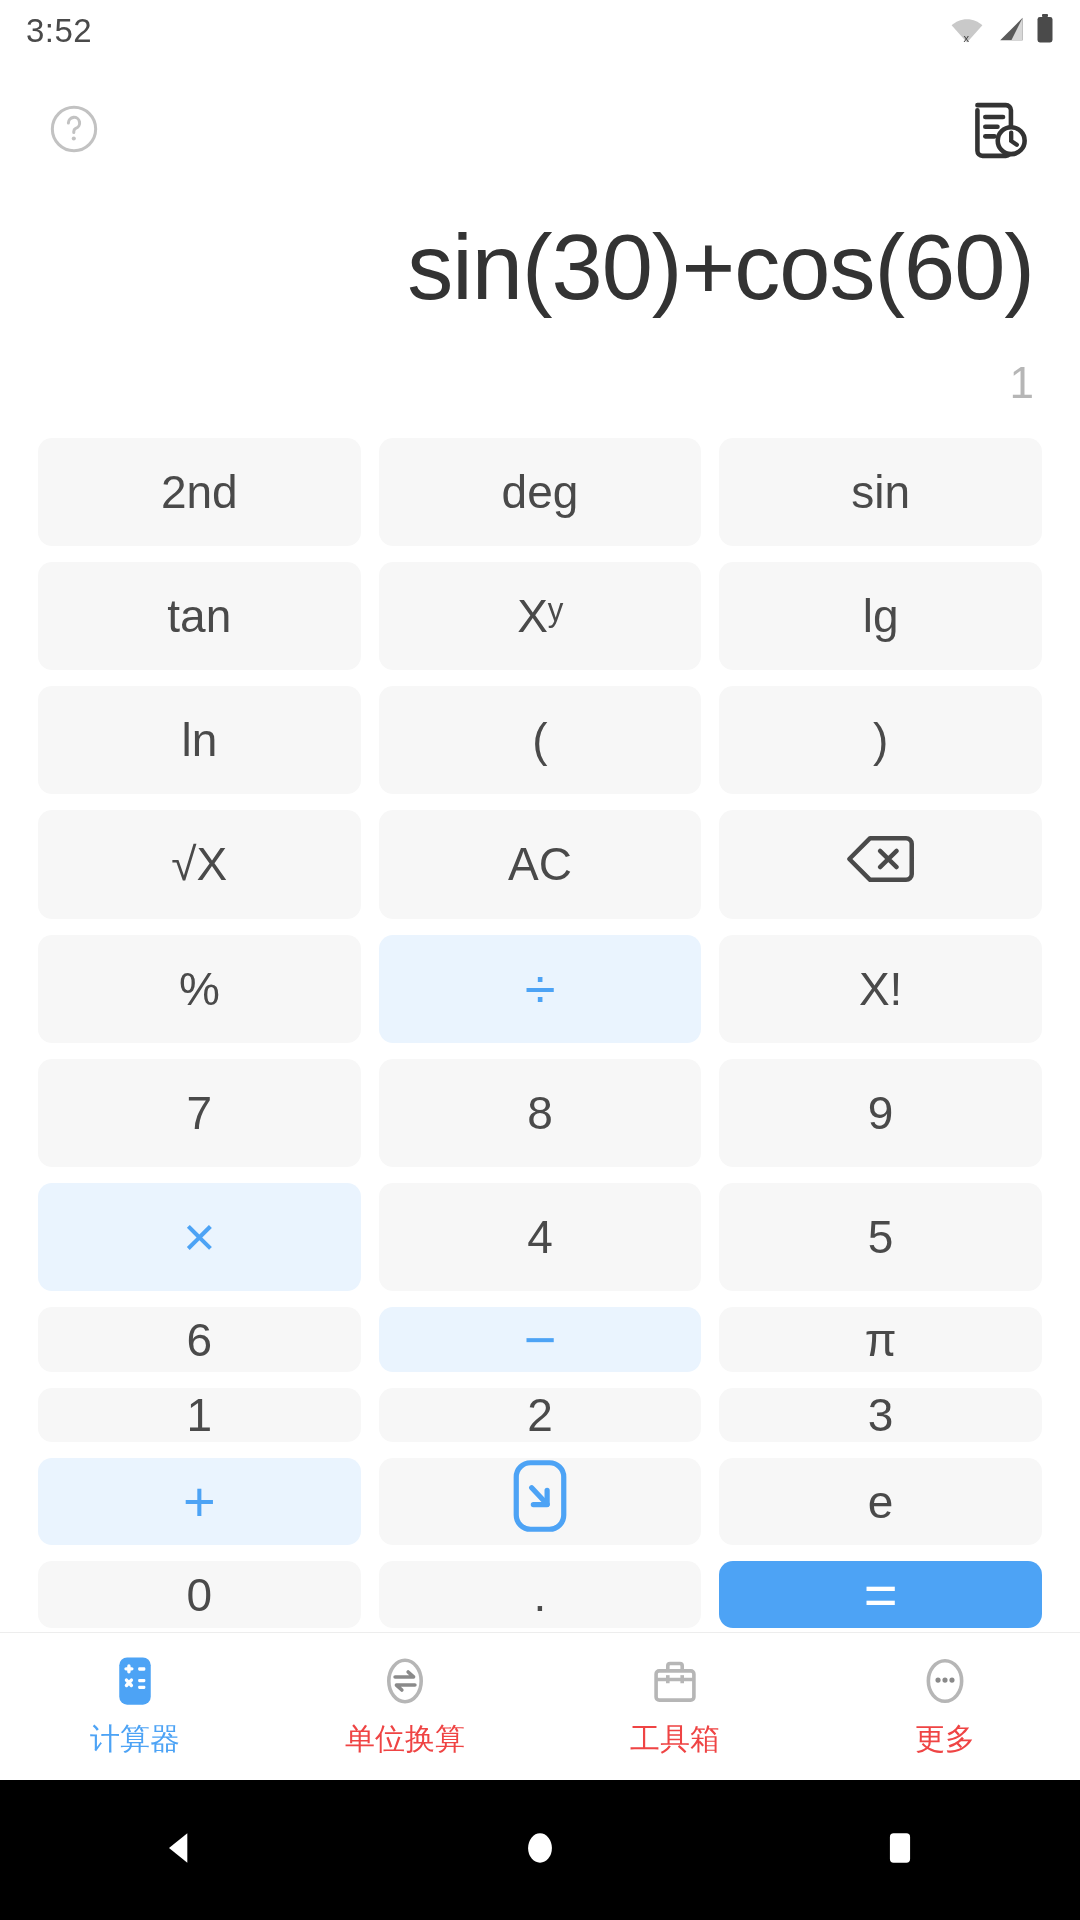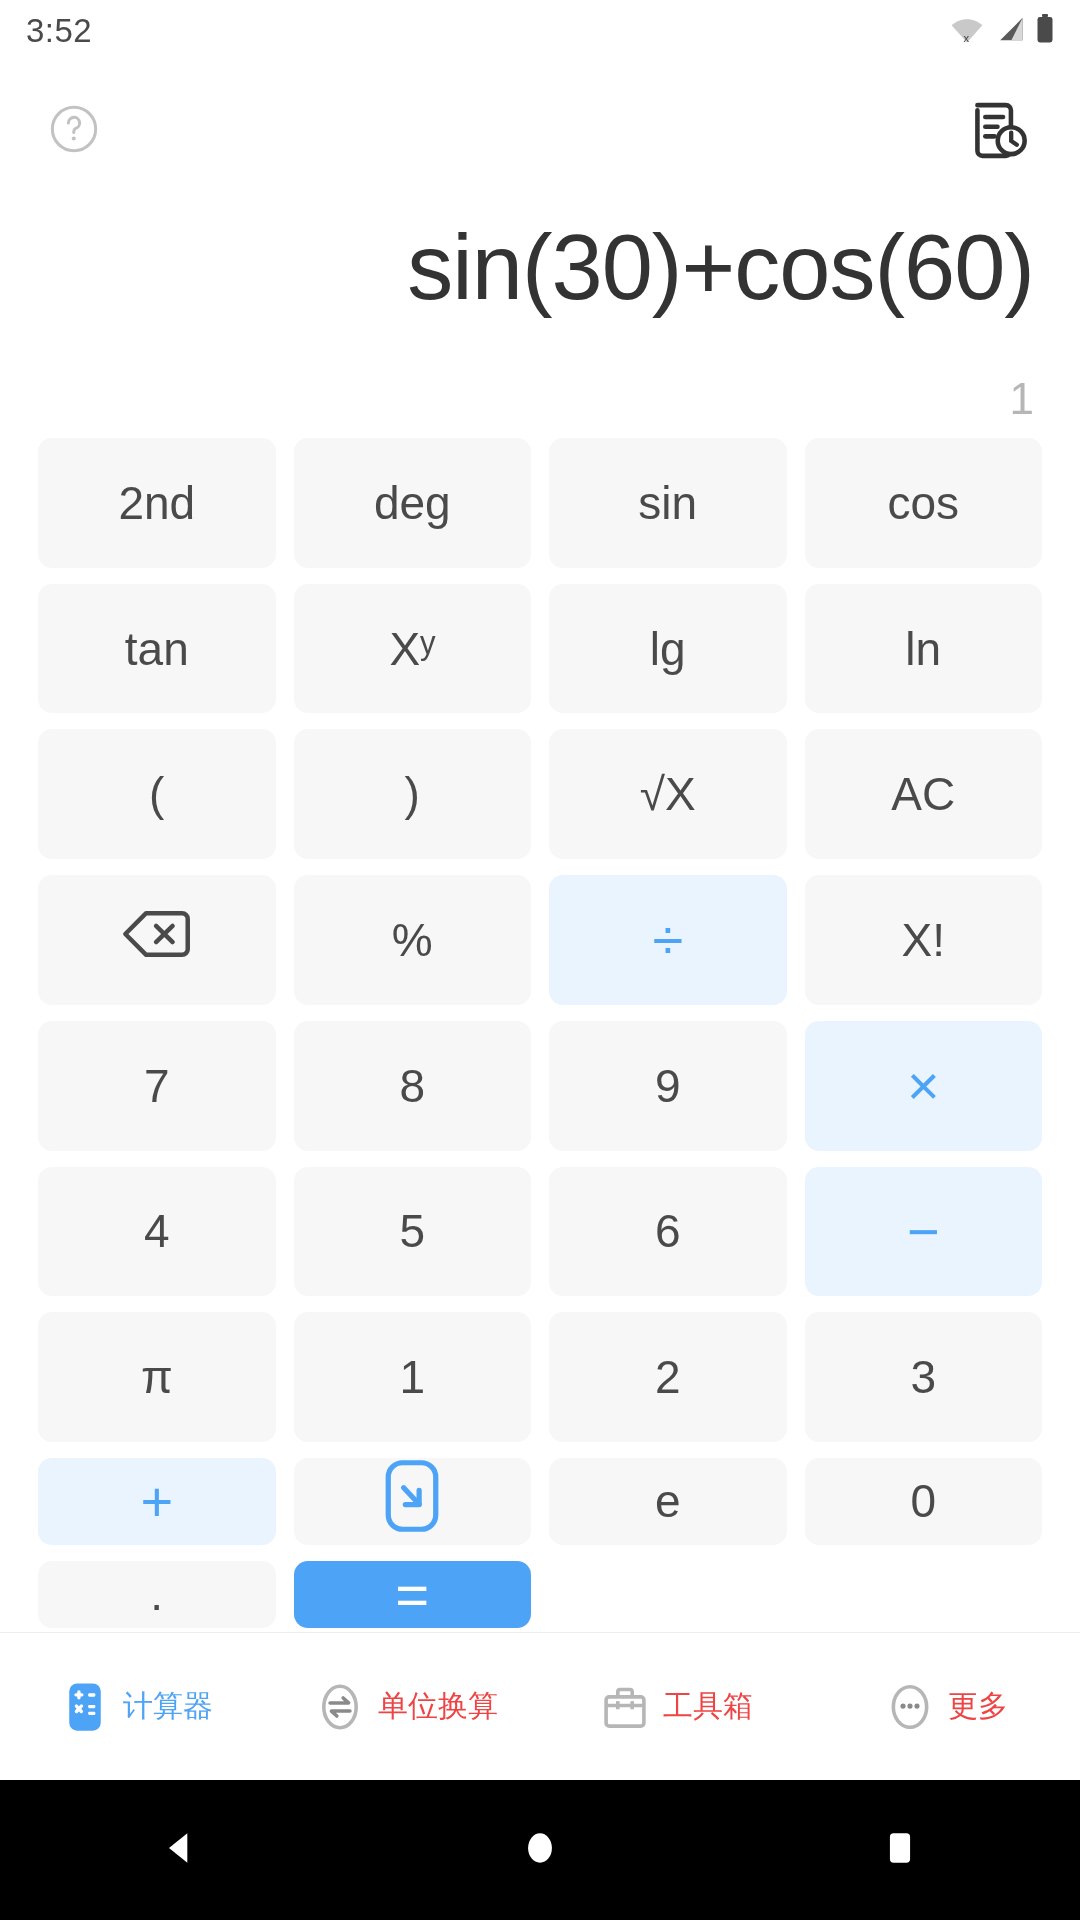--- a/index.html
+++ b/index.html
@@ -29,41 +29,41 @@
     display:flex; align-items:center; justify-content:space-between;
     padding:0 48px;
   }
   .help-btn { width:52px; height:52px; display:flex; align-items:center; justify-content:center; }
   .history-btn { width:66px; height:66px; display:flex; align-items:center; justify-content:center; }
 
   
   .display {
     position:absolute; top:180px; left:0; width:1080px; height:250px;
     padding:0 46px;
-    display:flex; flex-direction:column; align-items:center; justify-content:flex-start;gap:16px;
+    display:flex; flex-direction:column; align-items:center; justify-content:flex-start;
   }
   .expression {
     width:100%; text-align:right;
     font-size:92px; line-height:130px; color:#333333;
     letter-spacing:-1px; white-space:nowrap; overflow:hidden;
     padding-top:22px;
   }
   .result {
     width:100%; text-align:right;
     font-size:44px; line-height:58px; color:#b6b6b6;
     padding-top:22px;
   }
 
   
   .keypad {
     position:absolute; top:438px; left:0;
     width:1080px; height:1190px;
     padding:0 38px;
     display:grid;
-    grid-template-columns:repeat(4, 1fr);
+    grid-template-columns:repeat(3, 1fr);
     grid-template-rows:repeat(7, 1fr);
     column-gap:18px; row-gap:16px;
   }
   .key {
     background:#f7f7f7;
     border-radius:14px;
     display:flex; align-items:center; justify-content:center;
     color:#4a4a4a;
     font-size:46px;
     user-select:none;
@@ -73,21 +73,21 @@
   .key.equals { background:#4da3f5; color:#ffffff; }
 
   
   .bottomnav {
     position:absolute; bottom:140px; left:0; width:1080px; height:148px;
     border-top:1px solid #ededed;
     display:flex; align-items:center; justify-content:space-around;
     background:#fff;
   }
   .navitem {
-    display:flex; flex-direction:row; align-items:center; justify-content:center;
+    display:flex; flex-direction:column; align-items:center; justify-content:center;
     gap:10px; width:25%;
   }
   .navlabel { font-size:30px; color:#ef4444; }
   .navitem.active .navlabel { color:#4da3f5; }
   .navicon { width:56px; height:56px; display:flex; align-items:center; justify-content:center; }
 
   
   .androidnav {
     position:absolute; bottom:0; left:0; width:1080px; height:140px;
     background:#000; display:flex; align-items:center; justify-content:space-around;
@@ -155,23 +155,20 @@
 
   <div class="keypad" id="keypad">
       <div class="key">
         <span>2nd</span>
       </div>
       <div class="key">
         <span>deg</span>
       </div>
       <div class="key">
         <span>sin</span>
-      </div>
-      <div class="key">
-        <span>cos</span>
       </div>
       <div class="key">
         <span>tan</span>
       </div>
       <div class="key">
         <span>Xʸ</span>
       </div>
       <div class="key">
         <span>lg</span>
       </div>

